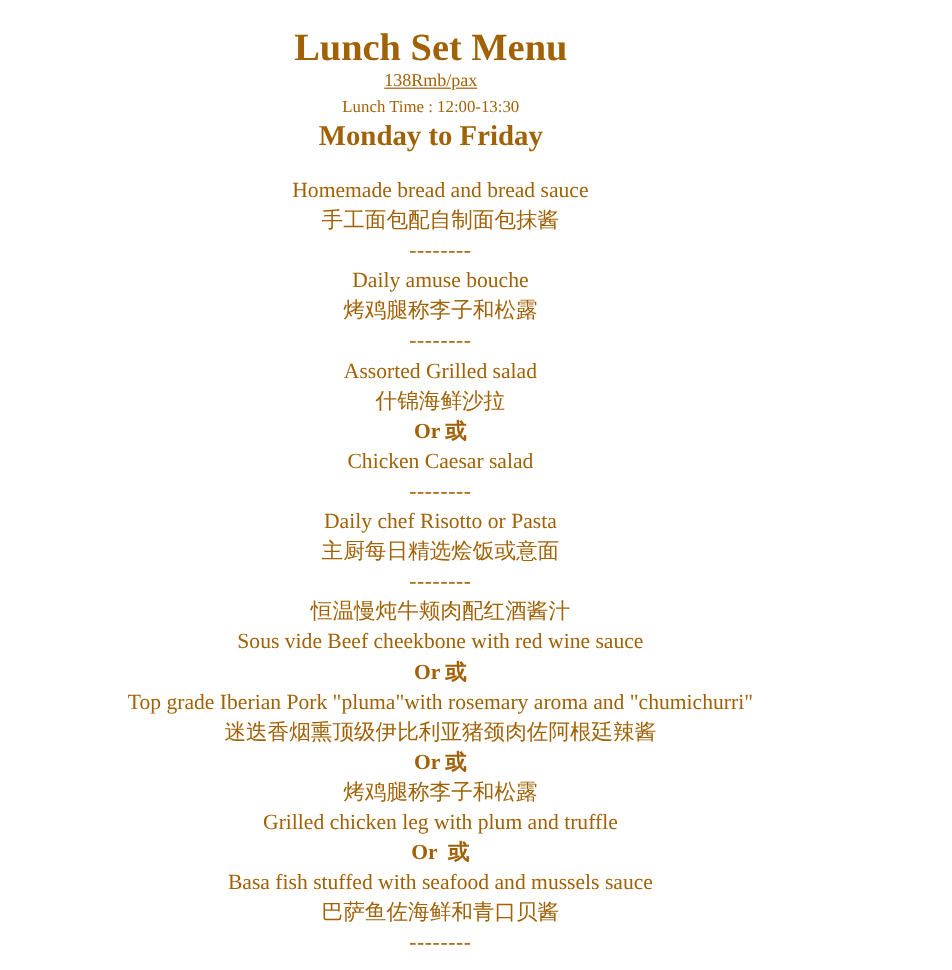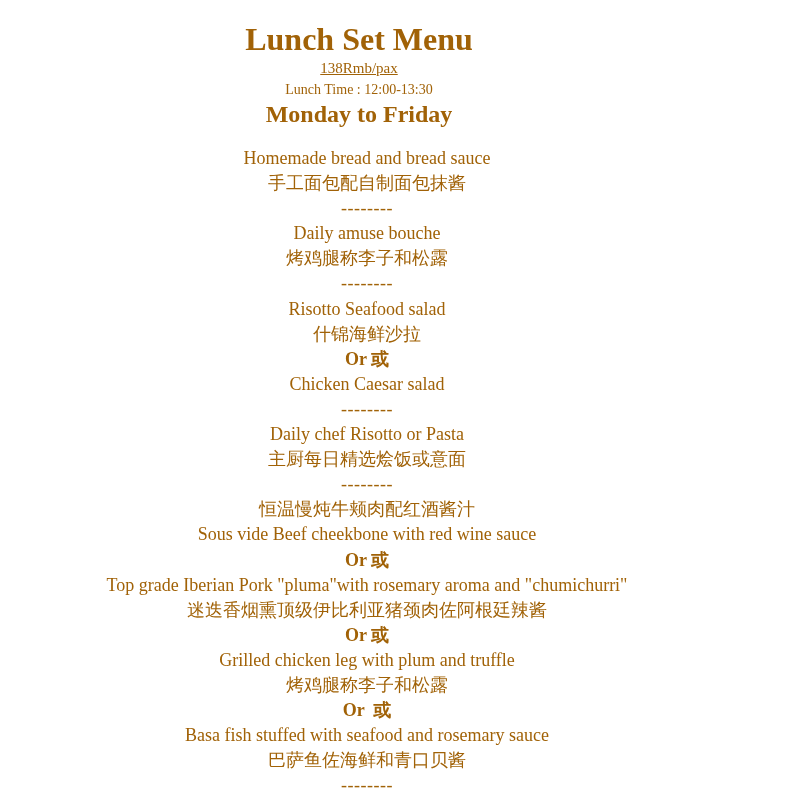--- a/index.html
+++ b/index.html
@@ -34,34 +34,34 @@
   <div class="days">Monday to Friday</div>
 
   <div class="spacer"></div>
 
   <div class="line en">Homemade bread and bread sauce</div>
   <div class="line zh">手工面包配自制面包抹酱</div>
   <div class="line sep">--------</div>
   <div class="line en">Daily amuse bouche</div>
   <div class="line zh">烤鸡腿称李子和松露</div>
   <div class="line sep">--------</div>
-  <div class="line en">Risotto Seafood salad</div>
+  <div class="line en">Assorted Grilled salad</div>
   <div class="line zh">什锦海鲜沙拉</div>
   <div class="line or">Or 或</div>
   <div class="line en">Chicken Caesar salad</div>
   <div class="line sep">--------</div>
   <div class="line en">Daily chef Risotto or Pasta</div>
   <div class="line zh">主厨每日精选烩饭或意面</div>
   <div class="line sep">--------</div>
   <div class="line zh">恒温慢炖牛颊肉配红酒酱汁</div>
   <div class="line en">Sous vide Beef cheekbone with red wine sauce</div>
   <div class="line or">Or 或</div>
   <div class="line en">Top grade Iberian Pork "pluma"with rosemary aroma and "chumichurri"</div>
   <div class="line zh">迷迭香烟熏顶级伊比利亚猪颈肉佐阿根廷辣酱</div>
   <div class="line or">Or 或</div>
+  <div class="line zh">烤鸡腿称李子和松露</div>
   <div class="line en">Grilled chicken leg with plum and truffle</div>
-  <div class="line zh">烤鸡腿称李子和松露</div>
   <div class="line or">Or  或</div>
-  <div class="line en">Basa fish stuffed with seafood and rosemary sauce</div>
+  <div class="line en">Basa fish stuffed with seafood and mussels sauce</div>
   <div class="line zh">巴萨鱼佐海鲜和青口贝酱</div>
   <div class="line sep">--------</div>
 
 </div>
 
 </body></html>

